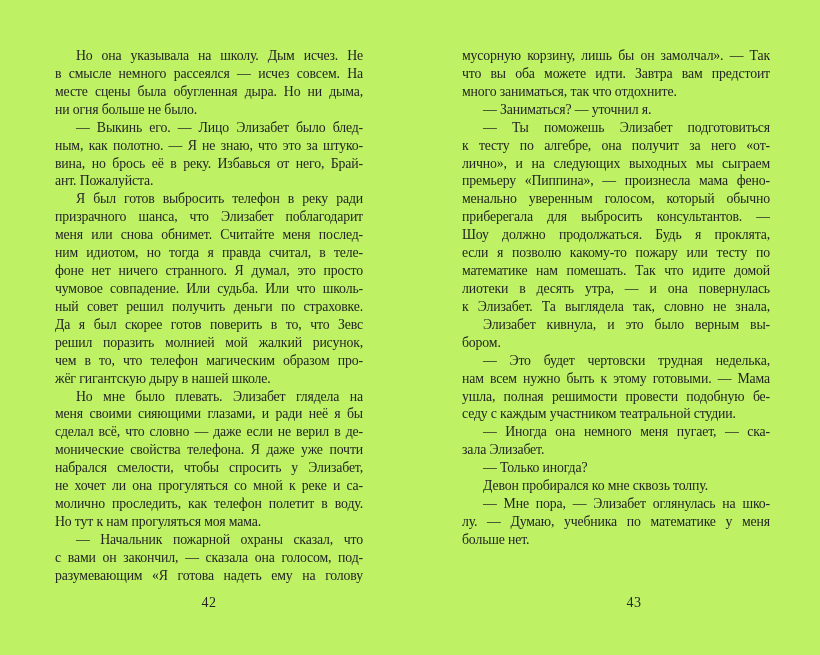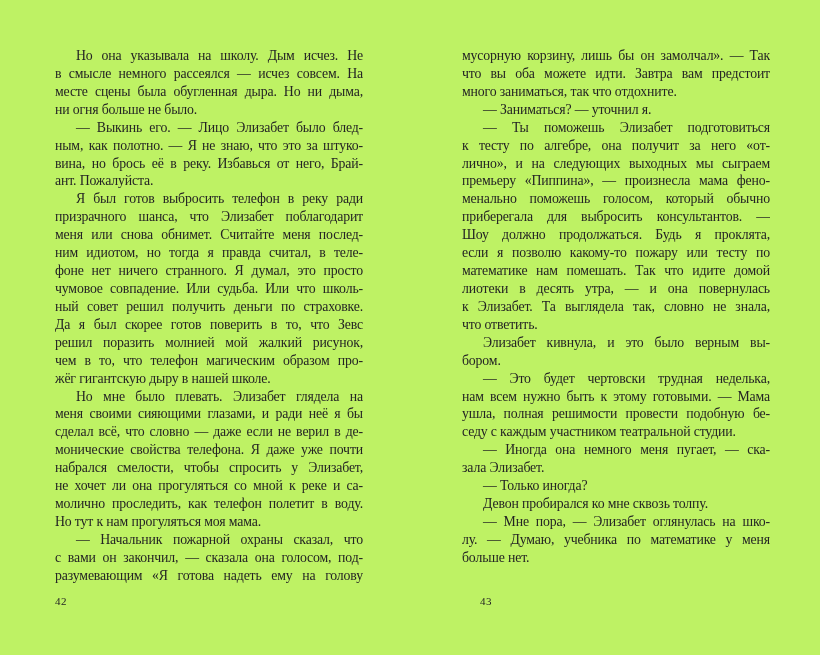--- a/index.html
+++ b/index.html
@@ -36,22 +36,22 @@
   .line.endline {
     text-align-last: left;
   }
   .line.indent {
     padding-left: 21px;
   }
   .folio {
     position: absolute;
     top: 595px;
     width: 308px;
-    text-align: left;
-    font-size: 11px;
+    text-align: center;
+    font-size: 14px;
     letter-spacing: 0.5px;
   }
   .folio-0 { left: 55px; }
   .folio-1 { left: 480px; }
 </style>
 </head>
 <body>
 
 <div class="spread">
 
@@ -90,28 +90,27 @@
 
   <div class="text-column col-1">
       <div class="line">мусорную корзину, лишь бы он замолчал». — Так</div>
       <div class="line">что вы оба можете идти. Завтра вам предстоит</div>
       <div class="line endline">много заниматься, так что отдохните.</div>
       <div class="line indent endline">— Заниматься? — уточнил я.</div>
       <div class="line indent">— Ты поможешь Элизабет подготовиться</div>
       <div class="line">к тесту по алгебре, она получит за него «от-</div>
       <div class="line">лично», и на следующих выходных мы сыграем</div>
       <div class="line">премьеру «Пиппина», — произнесла мама фено-</div>
-      <div class="line">менально поможешь голосом, который обычно</div>
+      <div class="line">менально уверенным голосом, который обычно</div>
       <div class="line">приберегала для выбросить консультантов. —</div>
       <div class="line">Шоу должно продолжаться. Будь я проклята,</div>
       <div class="line">если я позволю какому-то пожару или тесту по</div>
       <div class="line">математике нам помешать. Так что идите домой</div>
       <div class="line">лиотеки в десять утра, — и она повернулась</div>
       <div class="line">к Элизабет. Та выглядела так, словно не знала,</div>
-      <div class="line endline">что ответить.</div>
       <div class="line indent">Элизабет кивнула, и это было верным вы-</div>
       <div class="line endline">бором.</div>
       <div class="line indent">— Это будет чертовски трудная неделька,</div>
       <div class="line">нам всем нужно быть к этому готовыми. — Мама</div>
       <div class="line">ушла, полная решимости провести подобную бе-</div>
       <div class="line endline">седу с каждым участником театральной студии.</div>
       <div class="line indent">— Иногда она немного меня пугает, — ска-</div>
       <div class="line endline">зала Элизабет.</div>
       <div class="line indent endline">— Только иногда?</div>
       <div class="line indent endline">Девон пробирался ко мне сквозь толпу.</div>

